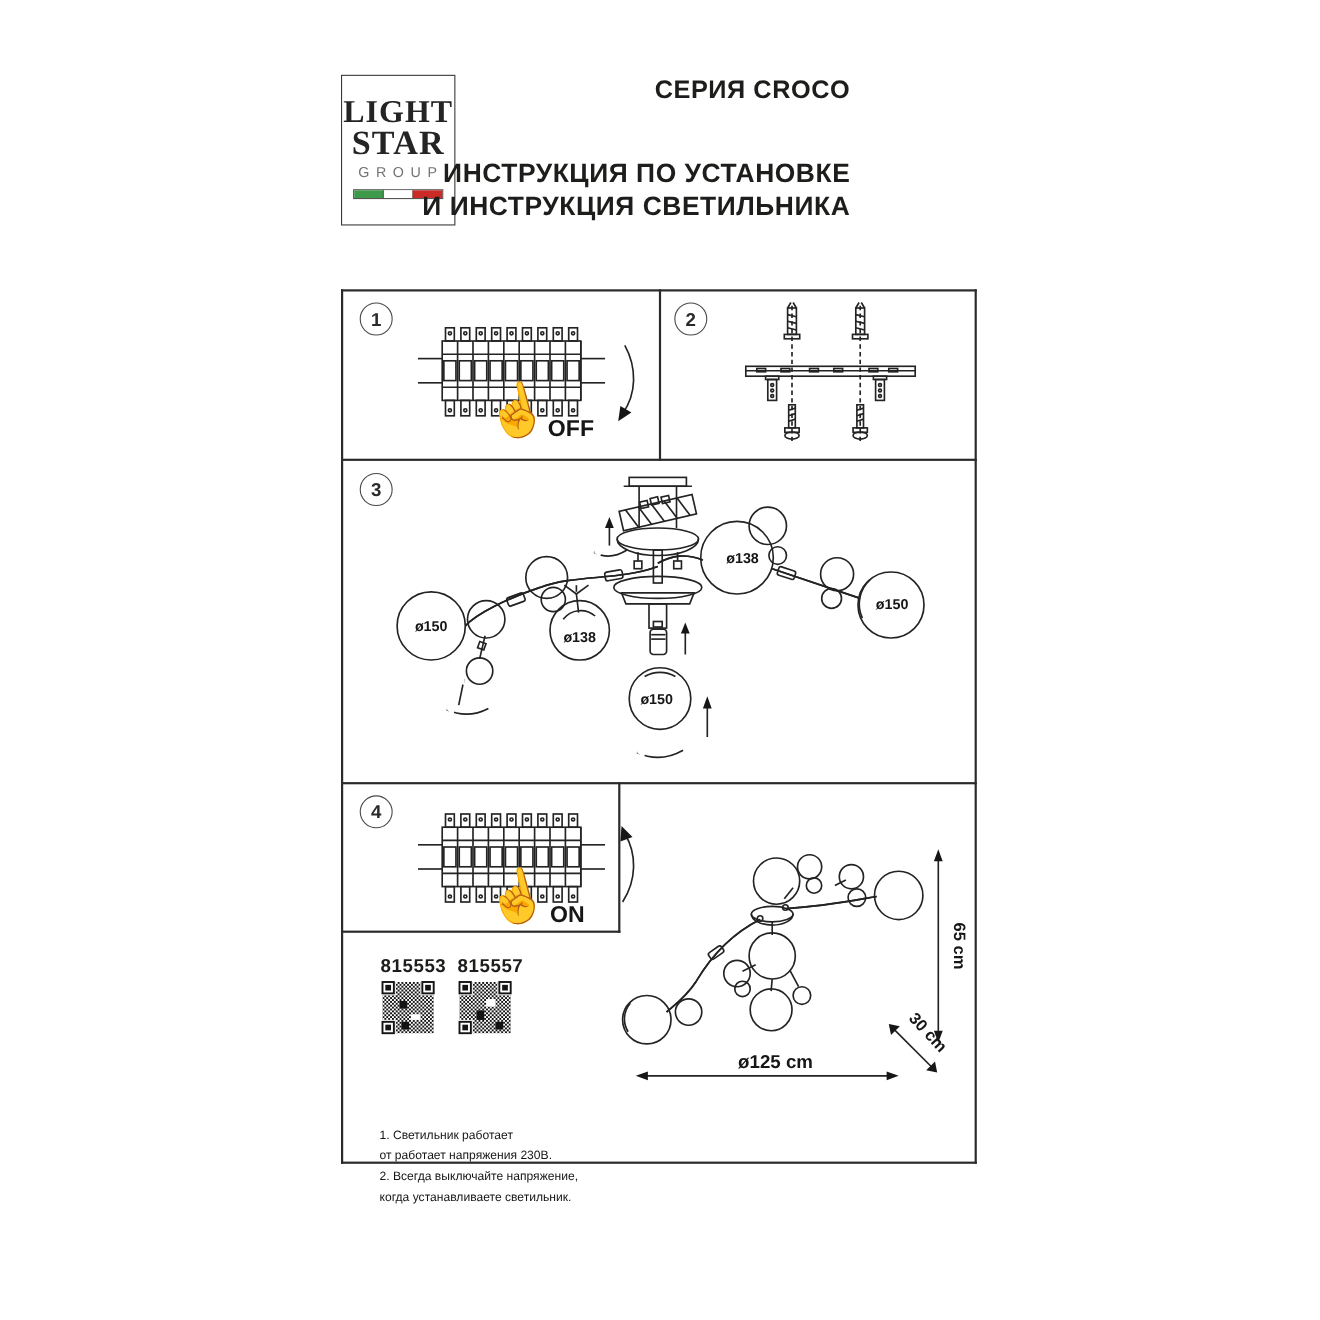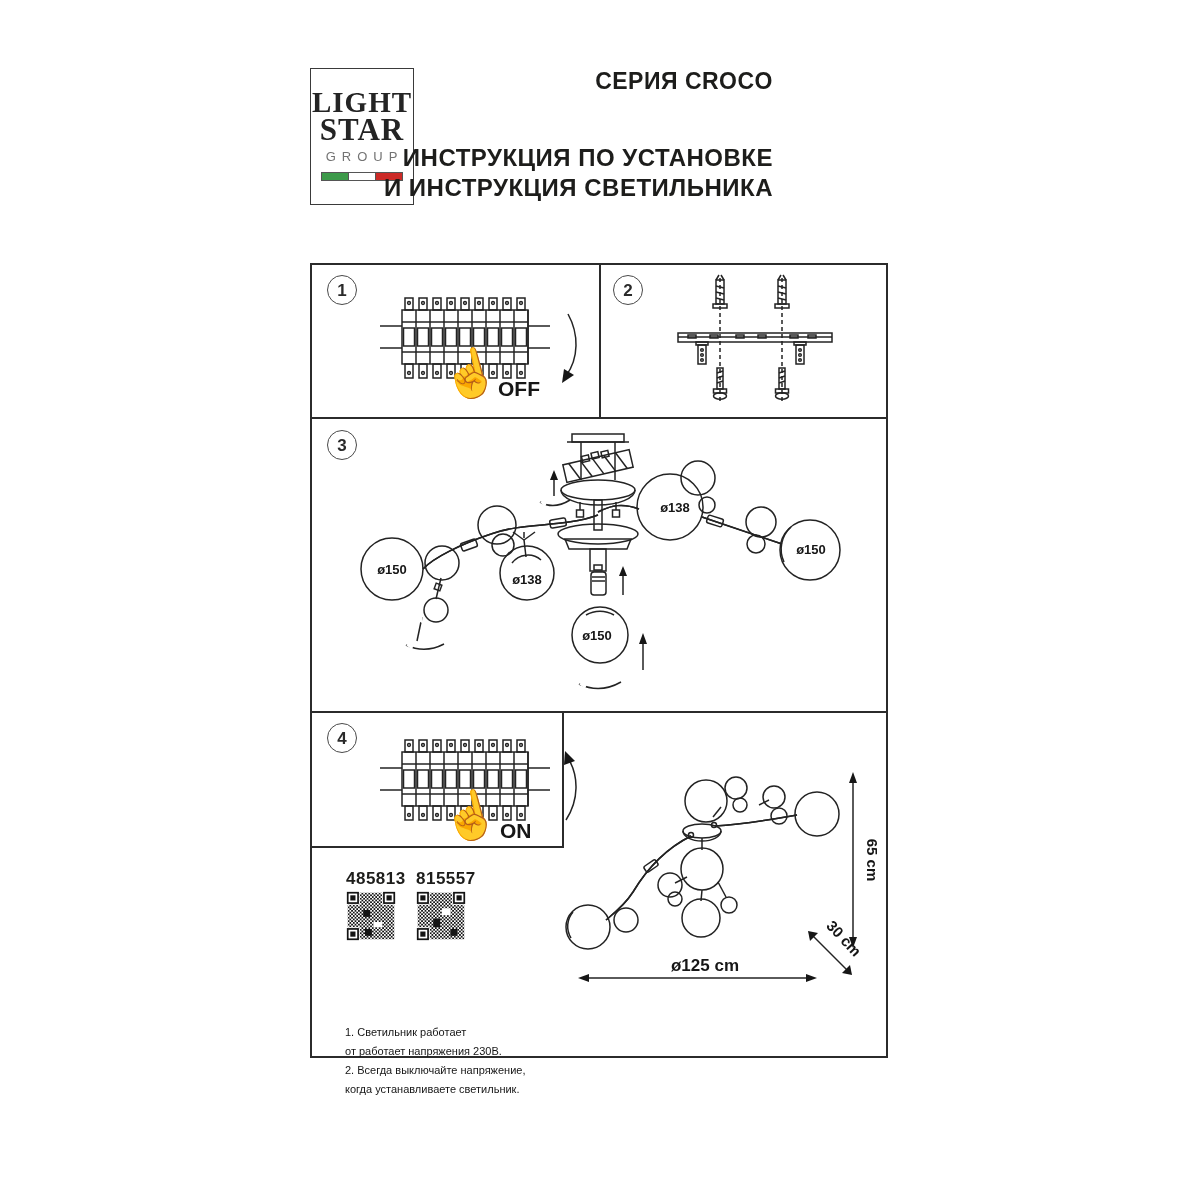--- a/index.html
+++ b/index.html
@@ -302,21 +302,21 @@
       <use href="#brmod" x="98"></use>
       <use href="#brmod" x="112"></use>
     <line x1="30" y1="34" x2="156" y2="34" class="thin"></line>
     <line x1="30" y1="64" x2="156" y2="64" class="thin"></line>
     <text class="lbl" font-size="46" transform="translate(74,108) rotate(-14)">☝</text>
     <path d="M 194,90 C 207,70 207,46 196,28" stroke-width="2"></path>
     <polygon points="193,21 192,35 203,31" class="bf"></polygon>
     <text class="lbl" x="128" y="108" font-size="21">ON</text>
   </svg>
 
-  <div class="article" style="left:346px;">485813</div>
+  <div class="article" style="left:346px;">815553</div>
   <div class="article" style="left:416px;">815557</div>
 
   <svg class="qr" style="left:346px;" viewBox="0 0 29 29">
     <defs>
       <pattern id="qpat" width="2" height="2" patternUnits="userSpaceOnUse">
         <rect width="1" height="1" fill="#141414"></rect>
           <rect x="1" y="1" width="1" height="1" fill="#141414"></rect>
       </pattern>
       <g id="finder">
         <rect x="-0.5" y="-0.5" width="8" height="8" fill="#ffffff"></rect>

